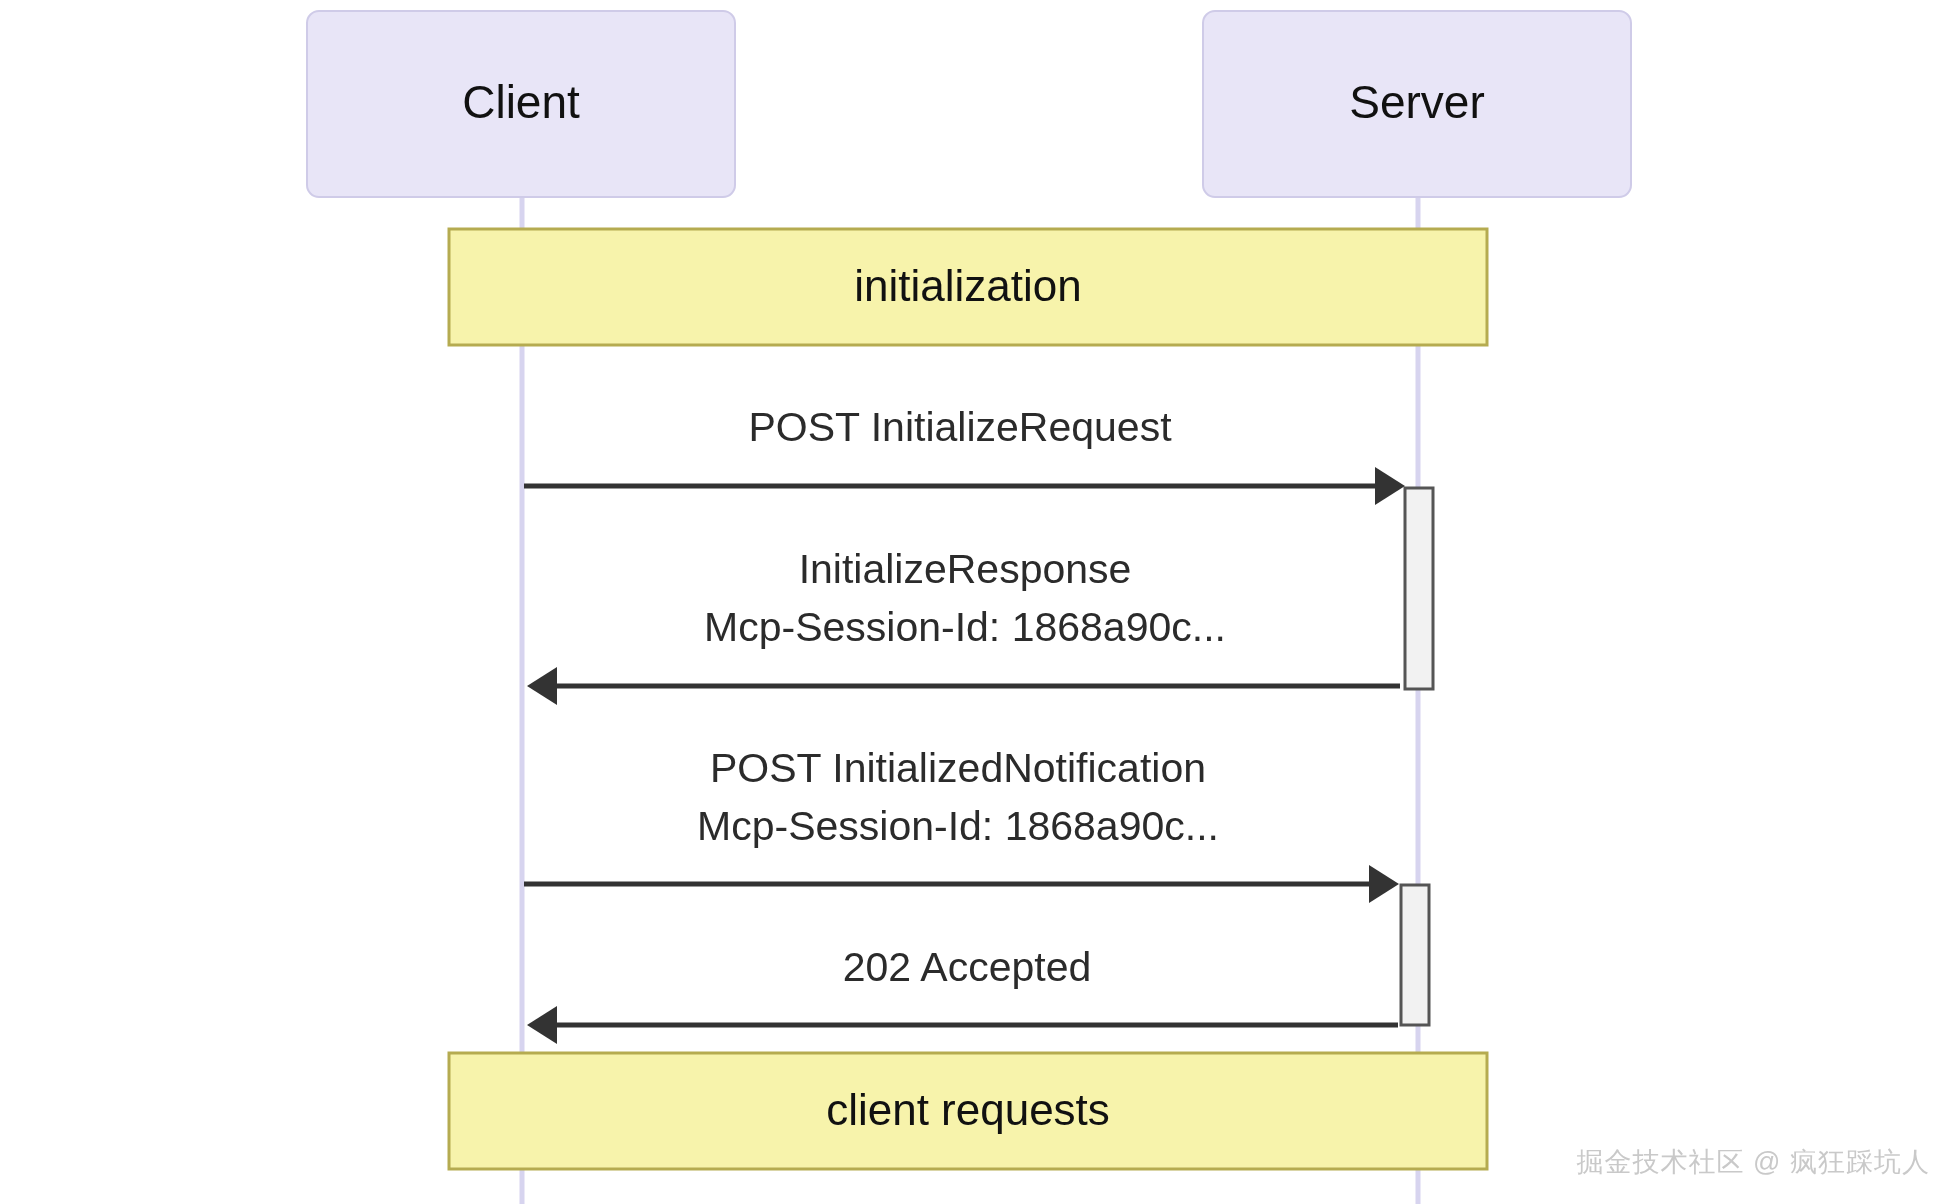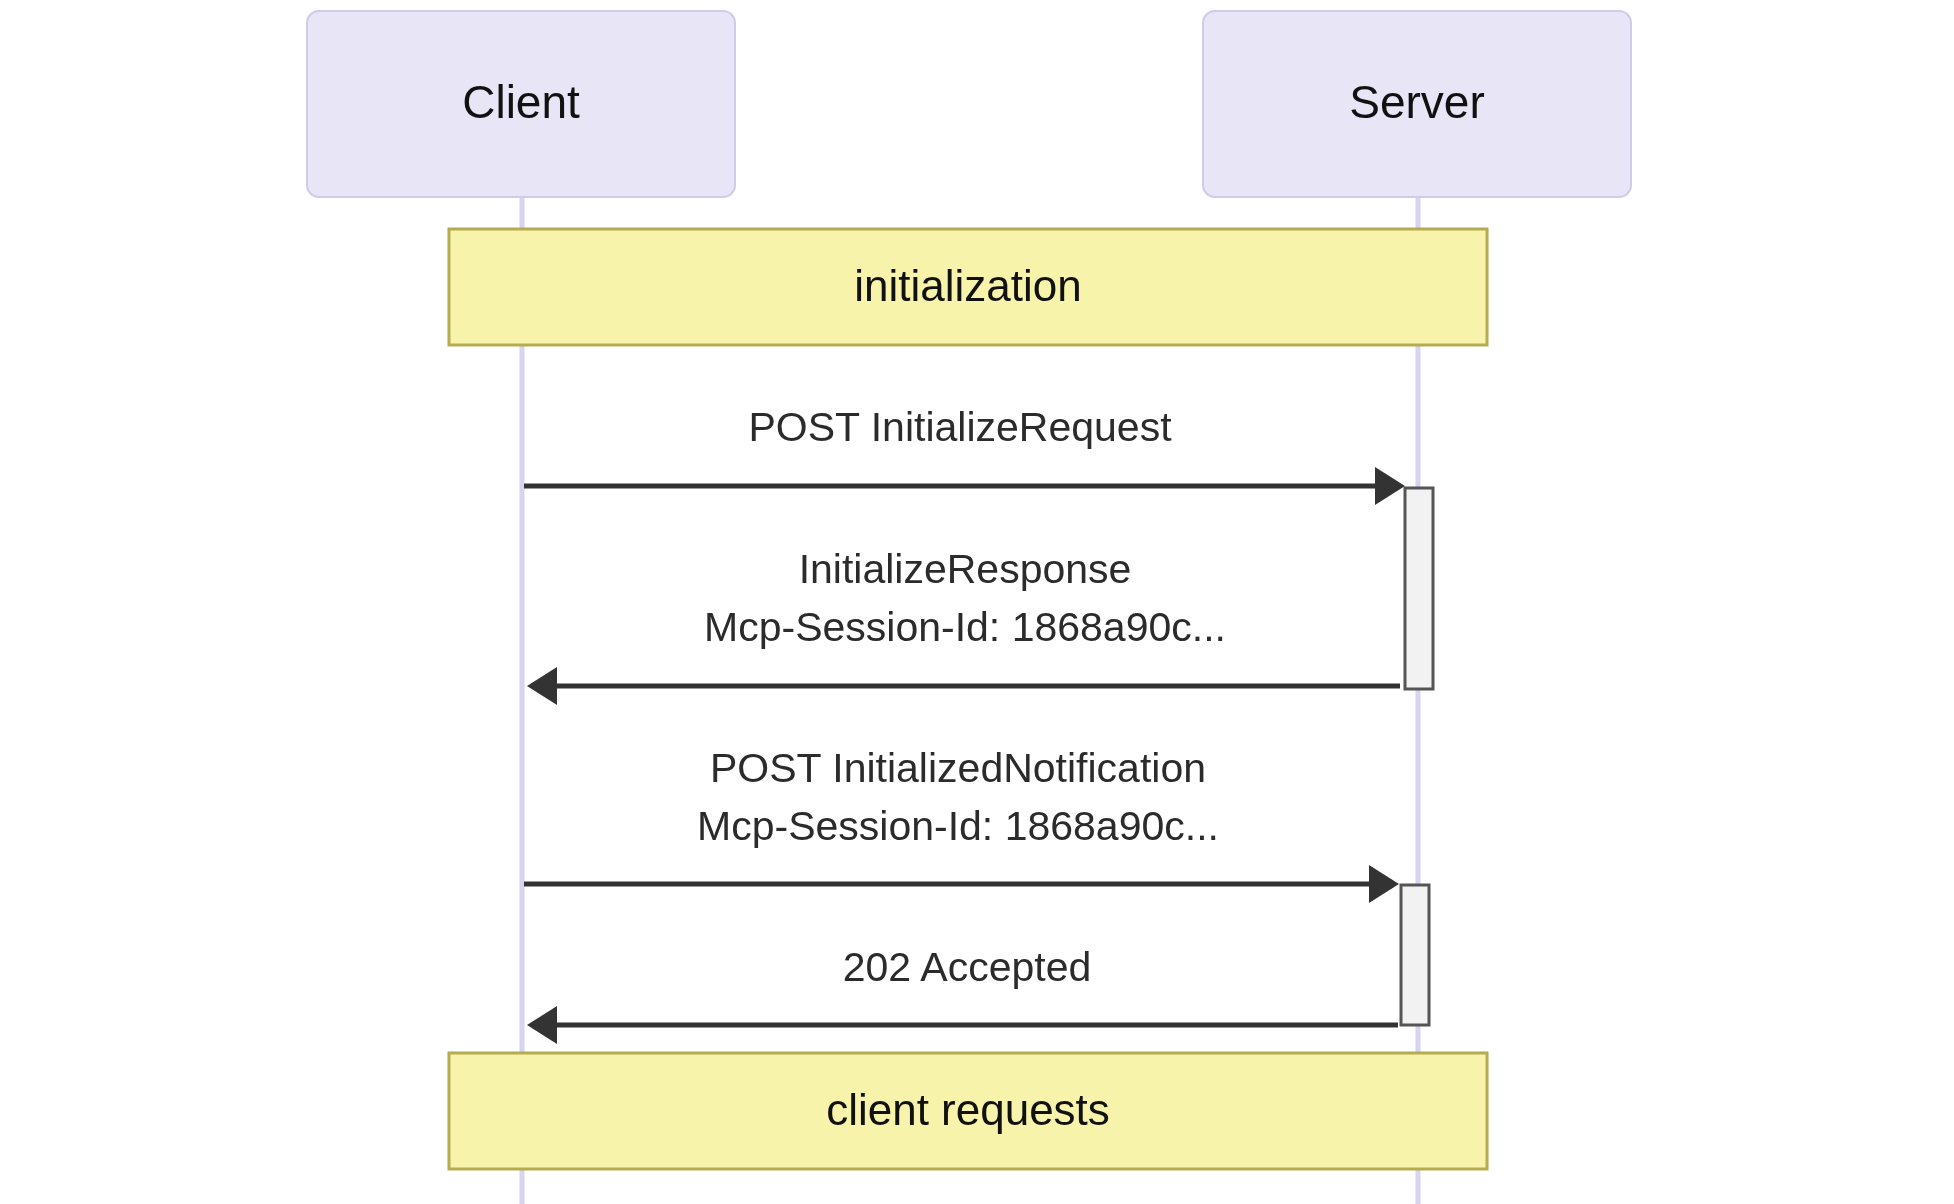--- a/index.html
+++ b/index.html
@@ -137,13 +137,14 @@
         <g>
           <rect x="307" y="11" width="428" height="186" rx="12" ry="12" class="participant-box-rect"></rect>
           <text x="521" y="106" class="participant-label">Client</text>
         </g>
         <g>
           <rect x="1203" y="11" width="428" height="186" rx="12" ry="12" class="participant-box-rect"></rect>
           <text x="1417" y="106" class="participant-label">Server</text>
         </g>
       </g>
   </svg>
+  <div class="watermark-text">掘金技术社区 @ 疯狂踩坑人</div>
 </div>
 
 </body></html>

